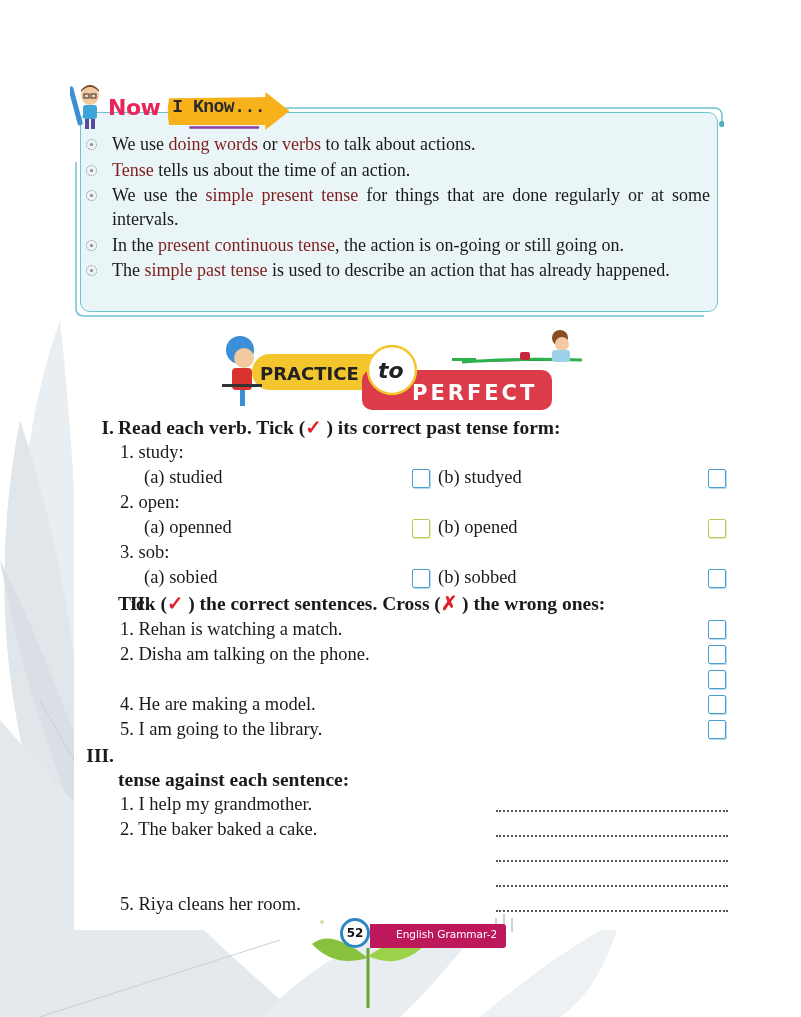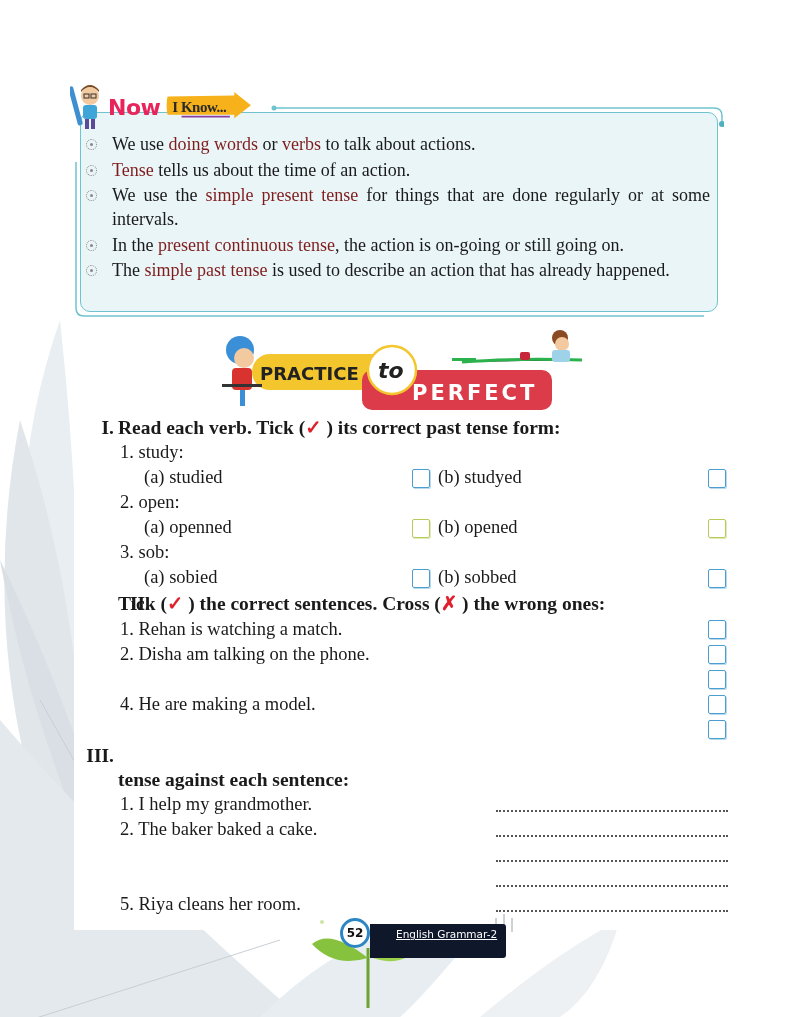--- a/index.html
+++ b/index.html
@@ -9,21 +9,21 @@
   
   .bg-leaves { position: absolute; left: 0; top: 300px; width: 801px; height: 717px; z-index: 0; }
   .white-panel { position: absolute; left: 74px; top: 300px; width: 680px; height: 630px; background: #fff; z-index: 1; }
 
   
   .nik-header { position: absolute; left: 70px; top: 84px; height: 46px; z-index: 3; display: flex; align-items: center; }
   .nik-kid { width: 36px; height: 50px; position: relative; margin-right: 2px; }
   .nik-now { font-family: "DejaVu Sans", sans-serif; font-weight: bold; font-size: 22px; color: #e8245b; letter-spacing: -0.5px; margin-right: 4px; }
   .nik-arrow { position: relative; height: 30px; padding: 0 26px 0 8px; display: flex; align-items: center; }
   .nik-arrow-bg { position: absolute; inset: 0; }
-  .nik-arrow-text { position: relative; font-family: Liberation Serif, serif; font-weight: bold; font-size: 15px; color: #2a2a2a; letter-spacing: -0.5px; }
+  .nik-arrow-text { position: relative; font-family: Liberation Mono, monospace; font-weight: bold; font-size: 18px; color: #2a2a2a; letter-spacing: -0.5px; }
 
   .nik-box-outer { position: absolute; left: 74px; top: 102px; width: 650px; height: 216px; z-index: 2; }
   .nik-box { position: absolute; left: 80px; top: 112px; width: 638px; height: 200px; background: #eaf5f8; border: 1.5px solid #6fc3cf; border-radius: 10px; z-index: 2; }
   .nik-list { position: absolute; left: 86px; top: 132px; width: 624px; z-index: 3; list-style: none; }
   .nik-list li { position: relative; padding-left: 26px; font-size: 16.2px; line-height: 24px; text-align: justify; margin-bottom: 1.5px; font-family: "Liberation Serif", serif; font-size: 18px; line-height: 24px; }
   .nik-list li .bullet { position: absolute; left: 0; top: 7px; width: 11px; height: 11px; border-radius: 50%; border: 1px dotted #888; }
   .nik-list li .bullet::after { content: ""; position: absolute; left: 3px; top: 3px; width: 3px; height: 3px; border-radius: 50%; background: #888; }
   .hl { color: #7f1d1d; }
 
   
@@ -35,21 +35,21 @@
   .q-num { position: absolute; font-weight: bold; text-align: right; width: 40px; font-size: 19.5px; line-height: 24px; }
   .line { position: absolute; font-size: 18.5px; line-height: 24px; white-space: nowrap; }
   .box { position: absolute; width: 18px; height: 19px; border: 1.8px solid #4a9fd0; border-radius: 2px; box-shadow: 1px 1px 0 #b9d9ec; }
   .box.green { border-color: #b6cc5a; box-shadow: 1px 1px 0 #e0ebb8; }
   .red { color: #e0202a; }
   .dots { position: absolute; height: 2px; width: 232px; border-bottom: 2px dotted #555; }
 
   
   .footer { position: absolute; left: 300px; top: 908px; width: 240px; height: 100px; z-index: 4; }
   .pg-badge { position: absolute; left: 340px; top: 918px; width: 30px; height: 30px; border-radius: 50%; background: #fff; border: 3px solid #2d86c4; z-index: 6; display: flex; align-items: center; justify-content: center; font-family: "DejaVu Sans", sans-serif; font-weight: bold; font-size: 12px; color: #111; }
-  .book-bar { position: absolute; left: 370px; top: 924px; width: 136px; height: 34px; background: #0f172a; border-radius: 0 3px 3px 0; z-index: 5; color: #fff; font-family: "DejaVu Sans", sans-serif; font-size: 10.5px; line-height: 20px; padding-left: 26px; text-decoration: underline; }
+  .book-bar { position: absolute; left: 370px; top: 924px; width: 136px; height: 24px; background: #be185d; border-radius: 0 3px 3px 0; z-index: 5; color: #fff; font-family: "DejaVu Sans", sans-serif; font-size: 10.5px; line-height: 20px; padding-left: 26px; }
 </style>
 </head>
 <body>
 
 <svg class="bg-leaves" viewBox="0 0 801 717">
   <path d="M60 20 Q-20 250 70 500 Q90 300 60 20Z" fill="#e8eef1"></path>
   <path d="M20 120 Q-30 380 80 620 Q100 360 20 120Z" fill="#e0e6ea"></path>
   <path d="M0 260 Q40 480 160 700 Q80 420 0 260Z" fill="#d9dfe5"></path>
   <path d="M0 420 Q120 560 300 717 L0 717Z" fill="#e3e9ed"></path>
   <path d="M260 717 Q380 600 470 640 Q420 700 400 717Z" fill="#e7edf0"></path>
@@ -145,20 +145,21 @@
   <span class="q-num" style="left:0;top:2px;margin-left:36px;">II.</span>
   <span class="q-head" style="left:44px;top:2px;"><span>Tick (</span><span class="red">✓</span><span> ) the correct sentences. Cross (</span><span class="red">✗</span><span> ) the wrong ones:</span></span>
 
   <span class="line" style="left:46px;top:27px;">1. Rehan is watching a match.</span>
   <span class="box" style="left:634px;top:30px;"></span>
   <span class="line" style="left:46px;top:52px;">2. Disha am talking on the phone.</span>
   <span class="box" style="left:634px;top:55px;"></span>
   <span class="box" style="left:634px;top:80px;"></span>
   <span class="line" style="left:46px;top:102px;">4. He are making a model.</span>
   <span class="box" style="left:634px;top:105px;"></span>
+  <span class="line" style="left:46px;top:127px;">5. I am going to the library.</span>
   <span class="box" style="left:634px;top:130px;"></span>
 </div>
 
 <div class="ex" style="top:742px;height:180px;">
   <span class="q-num" style="left:0;top:2px;">III.</span>
   <span class="q-head" style="left:44px;top:26px;">tense against each sentence:</span>
 
   <span class="line" style="left:46px;top:50px;">1. I help my grandmother.</span>
   <span class="dots" style="left:422px;top:68px;"></span>
   <span class="line" style="left:46px;top:75px;">2. The baker baked a cake.</span>

